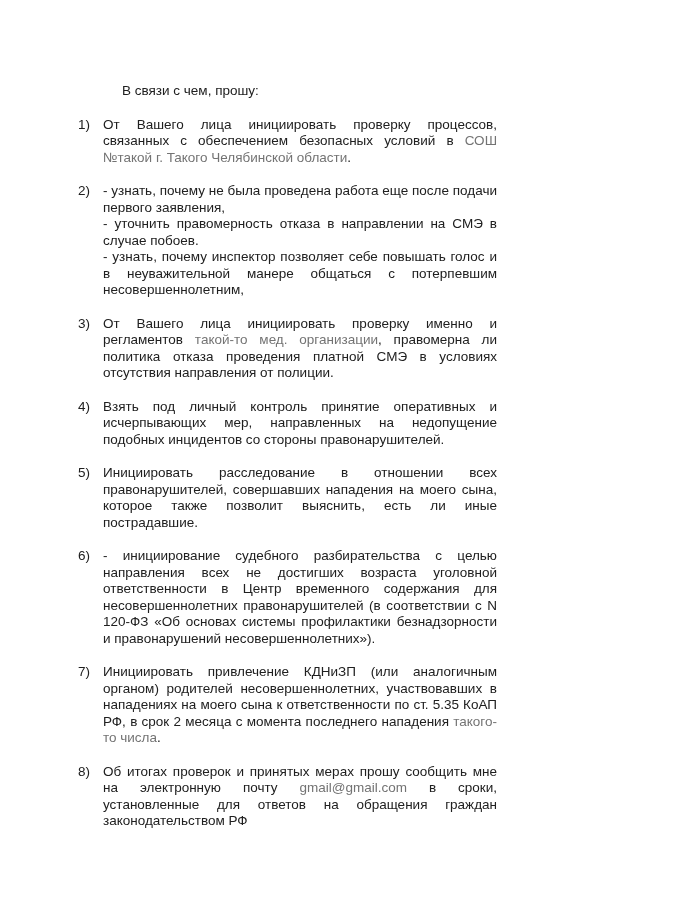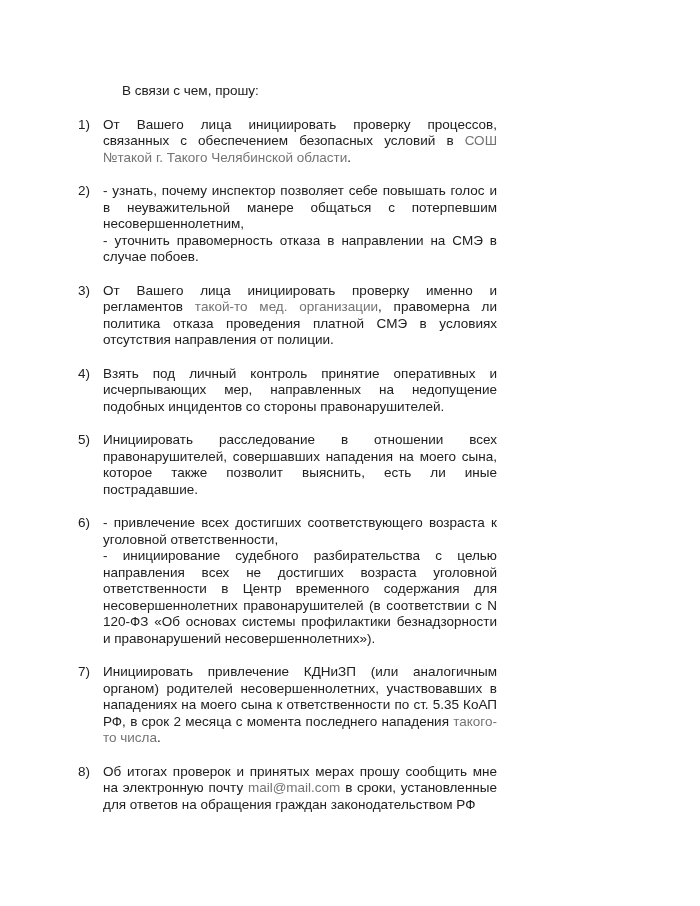--- a/index.html
+++ b/index.html
@@ -53,22 +53,23 @@
   <div class="item">
     <span class="num">1)</span>
     <div class="itext">
       <p class="para"><span>От Вашего лица инициировать проверку процессов, связанных с обеспечением безопасных условий в </span><span class="link">СОШ №такой г. Такого Челябинской области</span><span>.</span></p>
     </div>
   </div>
 
   <div class="item">
     <span class="num">2)</span>
     <div class="itext">
+      <p class="para"><span>- узнать, почему не была проведена работа еще после подачи первого заявления,</span></p>
+      <p class="para"><span>- уточнить правомерность отказа в направлении на СМЭ в случае побоев.</span></p>
       <p class="para"><span>- узнать, почему инспектор позволяет себе повышать голос и в неуважительной манере общаться с потерпевшим несовершеннолетним,</span></p>
-      <p class="para"><span>- уточнить правомерность отказа в направлении на СМЭ в случае побоев.</span></p>
     </div>
   </div>
 
   <div class="item">
     <span class="num">3)</span>
     <div class="itext">
       <p class="para"><span>От Вашего лица инициировать проверку именно и регламентов </span><span class="link">такой-то мед. организации</span><span>, правомерна ли политика отказа проведения платной СМЭ в условиях отсутствия направления от полиции.</span></p>
     </div>
   </div>
 
@@ -82,32 +83,31 @@
   <div class="item">
     <span class="num">5)</span>
     <div class="itext">
       <p class="para"><span>Инициировать расследование в отношении всех правонарушителей, совершавших нападения на моего сына, которое также позволит выяснить, есть ли иные пострадавшие.</span></p>
     </div>
   </div>
 
   <div class="item">
     <span class="num">6)</span>
     <div class="itext">
-      <p class="para"><span>- привлечение всех достигших соответствующего возраста к уголовной ответственности,</span></p>
       <p class="para"><span>- инициирование судебного разбирательства с целью направления всех не достигших возраста уголовной ответственности в Центр временного содержания для несовершеннолетних правонарушителей (в соответствии с N 120-ФЗ «Об основах системы профилактики безнадзорности и правонарушений несовершеннолетних»).</span></p>
     </div>
   </div>
 
   <div class="item">
     <span class="num">7)</span>
     <div class="itext">
       <p class="para"><span>Инициировать привлечение КДНиЗП (или аналогичным органом) родителей несовершеннолетних, участвовавших в нападениях на моего сына к ответственности по ст. 5.35 КоАП РФ, в срок 2 месяца с момента последнего нападения </span><span class="link">такого-то числа</span><span>.</span></p>
     </div>
   </div>
 
   <div class="item">
     <span class="num">8)</span>
     <div class="itext">
-      <p class="para"><span>Об итогах проверок и принятых мерах прошу сообщить мне на электронную почту </span><span class="link">mail@mail.com</span><span> в сроки, установленные для ответов на обращения граждан законодательством РФ</span></p>
+      <p class="para"><span>Об итогах проверок и принятых мерах прошу сообщить мне на электронную почту </span><span class="link">gmail@gmail.com</span><span> в сроки, установленные для ответов на обращения граждан законодательством РФ</span></p>
     </div>
   </div>
 
 </div>
 
 </body></html>

